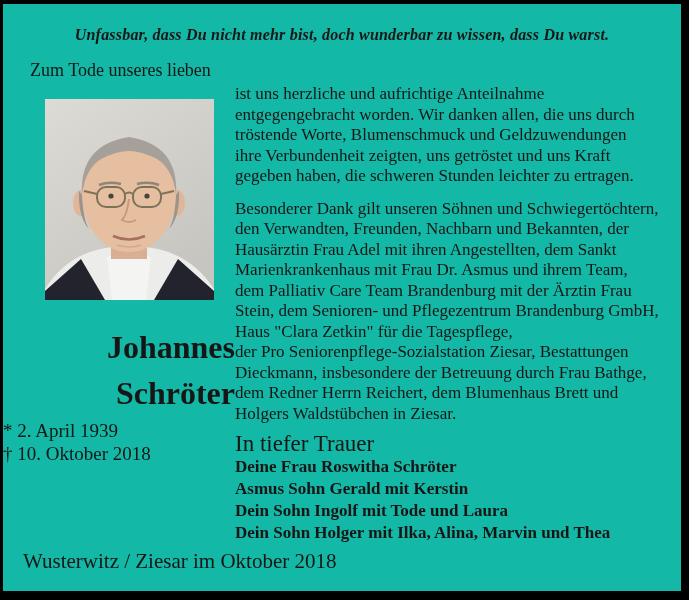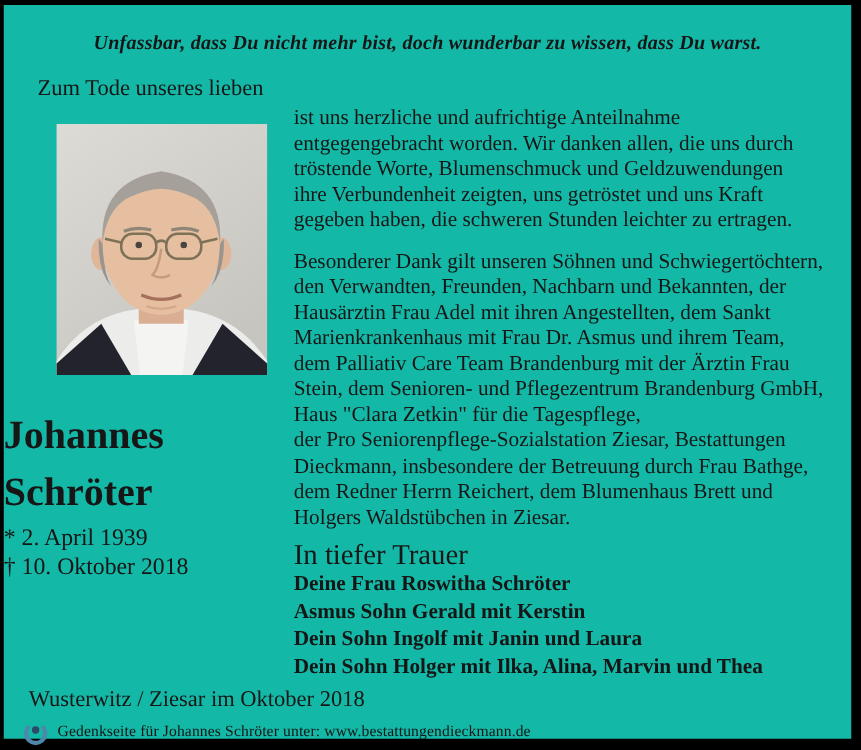--- a/index.html
+++ b/index.html
@@ -26,39 +26,39 @@
   .intro{
     left:27px;top:56px;
     font-size:18px;
   }
   .photo-frame{
     left:42px;top:95px;width:169px;height:201px;
     overflow:hidden;
   }
   .name-block{
     left:0;top:320px;width:232px;
-    text-align:left;
+    text-align:right;
     font-size:32px;font-weight:bold;
     line-height:46px;
   }
   .dates-block{
     left:0;top:415px;width:232px;
     text-align:left;
     font-size:19px;line-height:23px;
   }
   .right-col{
     left:232px;top:80px;width:446px;
     font-size:17px;line-height:20.5px;
   }
   .right-col p{margin:0;white-space:pre-line;}
   .right-col .para2{margin-top:12px;}
   .mourning-intro{margin-top:10px;font-size:23px;}
   .mourners{margin-top:1px;font-weight:bold;font-size:17px;line-height:22px;}
   .burial-note{left:20px;top:518px;font-size:18px;}
-  .place-date{left:20px;top:545px;font-size:18px;}
+  .place-date{left:20px;top:545px;font-size:21px;}
   .memorial-row{
     left:14px;top:569px;height:24px;
     display:flex;align-items:center;gap:6px;
   }
   .memorial-row .logo{width:23px;height:23px;flex:0 0 auto;}
   .memorial-text{font-size:12.5px;letter-spacing:.1px;}
 </style>
 </head>
 <body>
 
@@ -137,29 +137,22 @@
 Stein, dem Senioren- und Pflegezentrum Brandenburg GmbH,
 Haus "Clara Zetkin" für die Tagespflege,
 der Pro Seniorenpflege-Sozialstation Ziesar, Bestattungen
 Dieckmann, insbesondere der Betreuung durch Frau Bathge,
 dem Redner Herrn Reichert, dem Blumenhaus Brett und
 Holgers Waldstübchen in Ziesar.</p>
       <div class="mourning-intro">In tiefer Trauer</div>
       <div class="mourners">
         <div>Deine Frau Roswitha Schröter</div>
         <div>Asmus Sohn Gerald mit Kerstin</div>
-        <div>Dein Sohn Ingolf mit Janin und Laura</div>
+        <div>Dein Sohn Ingolf mit Tode und Laura</div>
         <div>Dein Sohn Holger mit Ilka, Alina, Marvin und Thea</div>
       </div>
     </div>
 
     <div class="abs place-date">Wusterwitz / Ziesar im Oktober 2018</div>
 
-    <div class="abs memorial-row">
-      <svg class="logo" viewBox="0 0 24 24">
-        <path d="M 5.6 8.5 A 8 8 0 1 0 18.4 8.5" fill="none" stroke="#4e86ac" stroke-width="3.6" stroke-linecap="round"></path>
-        <circle cx="12" cy="10.5" r="3.1" fill="#2a4a66"></circle>
-      </svg>
-      <span class="memorial-text">Gedenkseite für Johannes Schröter unter: www.bestattungendieckmann.de</span>
-    </div>
 
   </div>
 </div>
 
 </body></html>

